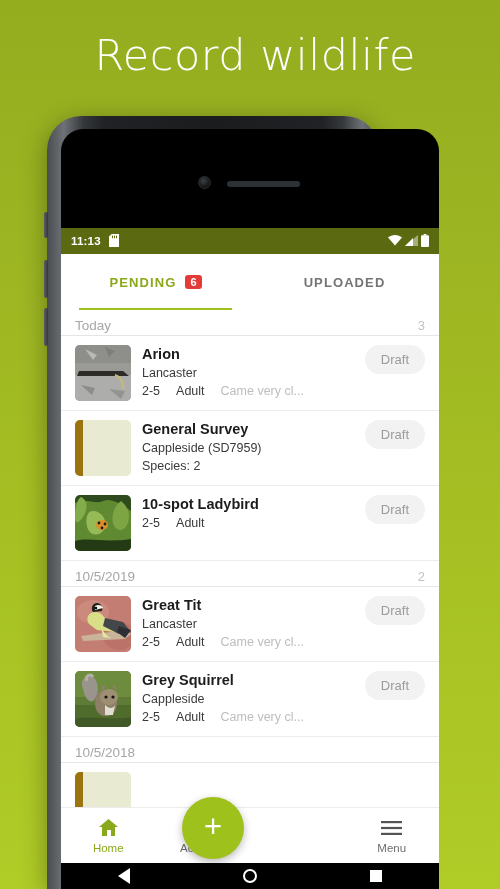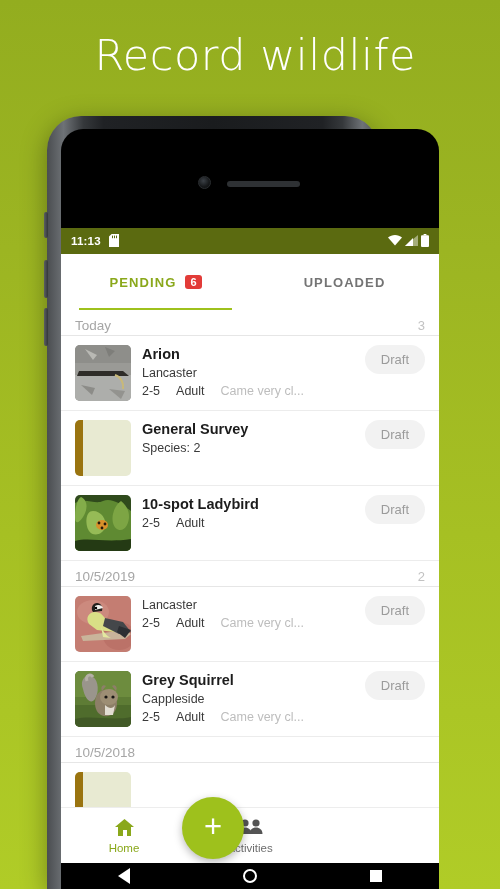--- a/index.html
+++ b/index.html
@@ -231,20 +231,21 @@
             <span class="item-note">Came very cl...</span>
           </div>
         </div>
         <div class="chip">Draft</div>
       </div>
 
       <div class="item">
         <div class="thumb survey"></div>
         <div class="item-body">
           <div class="item-title">General Survey</div>
+          <div class="item-sub">Cappleside (SD7959)</div>
           <div class="item-meta">
             <span>Species: 2</span>
           </div>
         </div>
         <div class="chip">Draft</div>
       </div>
 
       <div class="item">
         <div class="thumb">
           <svg width="56" height="56" viewBox="0 0 56 56">
@@ -285,20 +286,21 @@
             <path d="M14 28c-4-6 0-12 6-12s8 4 10 6l16 6-6 8-18-2z" fill="#d9df86"></path>
             <path d="M18 16c-3-4 0-9 4-9s6 4 5 8z" fill="#22201d"></path>
             <path d="M20 10c3-2 7-1 8 2l-8 2z" fill="#f2f2ee"></path>
             <circle cx="21" cy="12" r="1.2" fill="#000"></circle>
             <path d="M30 22l18 4 8 10-12 2-16-8z" fill="#44474a"></path>
             <path d="M44 30l12 4-6 8-8-6z" fill="#2c2f33"></path>
             <path d="M26 30c2 6 6 10 10 12l-8-1z" fill="#e3e8a0"></path>
           </svg>
         </div>
         <div class="item-body">
+          <div class="item-title">Great Tit</div>
           <div class="item-sub">Lancaster</div>
           <div class="item-meta">
             <span>2-5</span>
             <span>Adult</span>
             <span class="item-note">Came very cl...</span>
           </div>
         </div>
         <div class="chip">Draft</div>
       </div>
 
@@ -359,20 +361,30 @@
         <svg width="25" height="19" viewBox="0 0 25 19">
             <circle cx="7" cy="5" r="3.6" fill="#545454"></circle>
             <circle cx="18" cy="5" r="3.6" fill="#545454"></circle>
             <path d="M0.5 16c0-4 3-6.4 6.5-6.4S13.5 12 13.5 16z" fill="#545454"></path>
             <path d="M11.5 16c0-4 3-6.4 6.5-6.4S24.5 12 24.5 16z" fill="#545454"></path>
           </svg>
       </span>
       <span>Activities</span>
     </div>
     <div class="nav-spacer"></div>
+    <div class="nav-item">
+      <span>
+        <svg width="23" height="19" viewBox="0 0 23 19">
+            <rect x="1" y="3" width="21" height="2.2" fill="#545454"></rect>
+            <rect x="1" y="8.9" width="21" height="2.2" fill="#545454"></rect>
+            <rect x="1" y="14.8" width="21" height="2.2" fill="#545454"></rect>
+          </svg>
+      </span>
+      <span>Menu</span>
+    </div>
   </div>
 
   <div class="fab">
     <span class="plus">+</span>
   </div>
 
   <div class="sysbar">
     <span class="sys-back"></span>
     <span class="sys-home"></span>
     <span class="sys-rec"></span>

